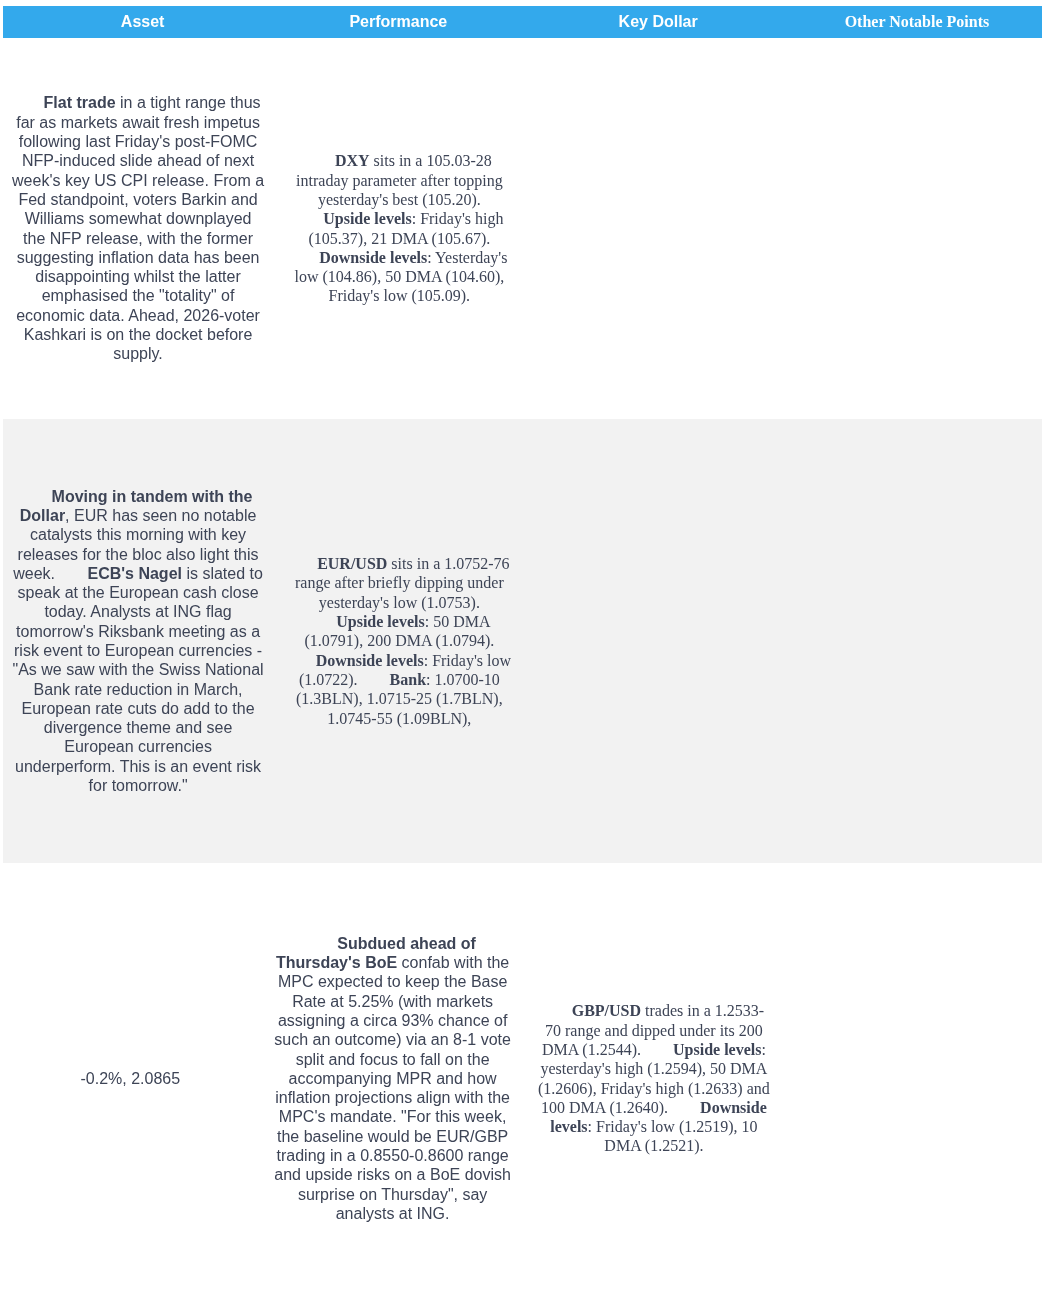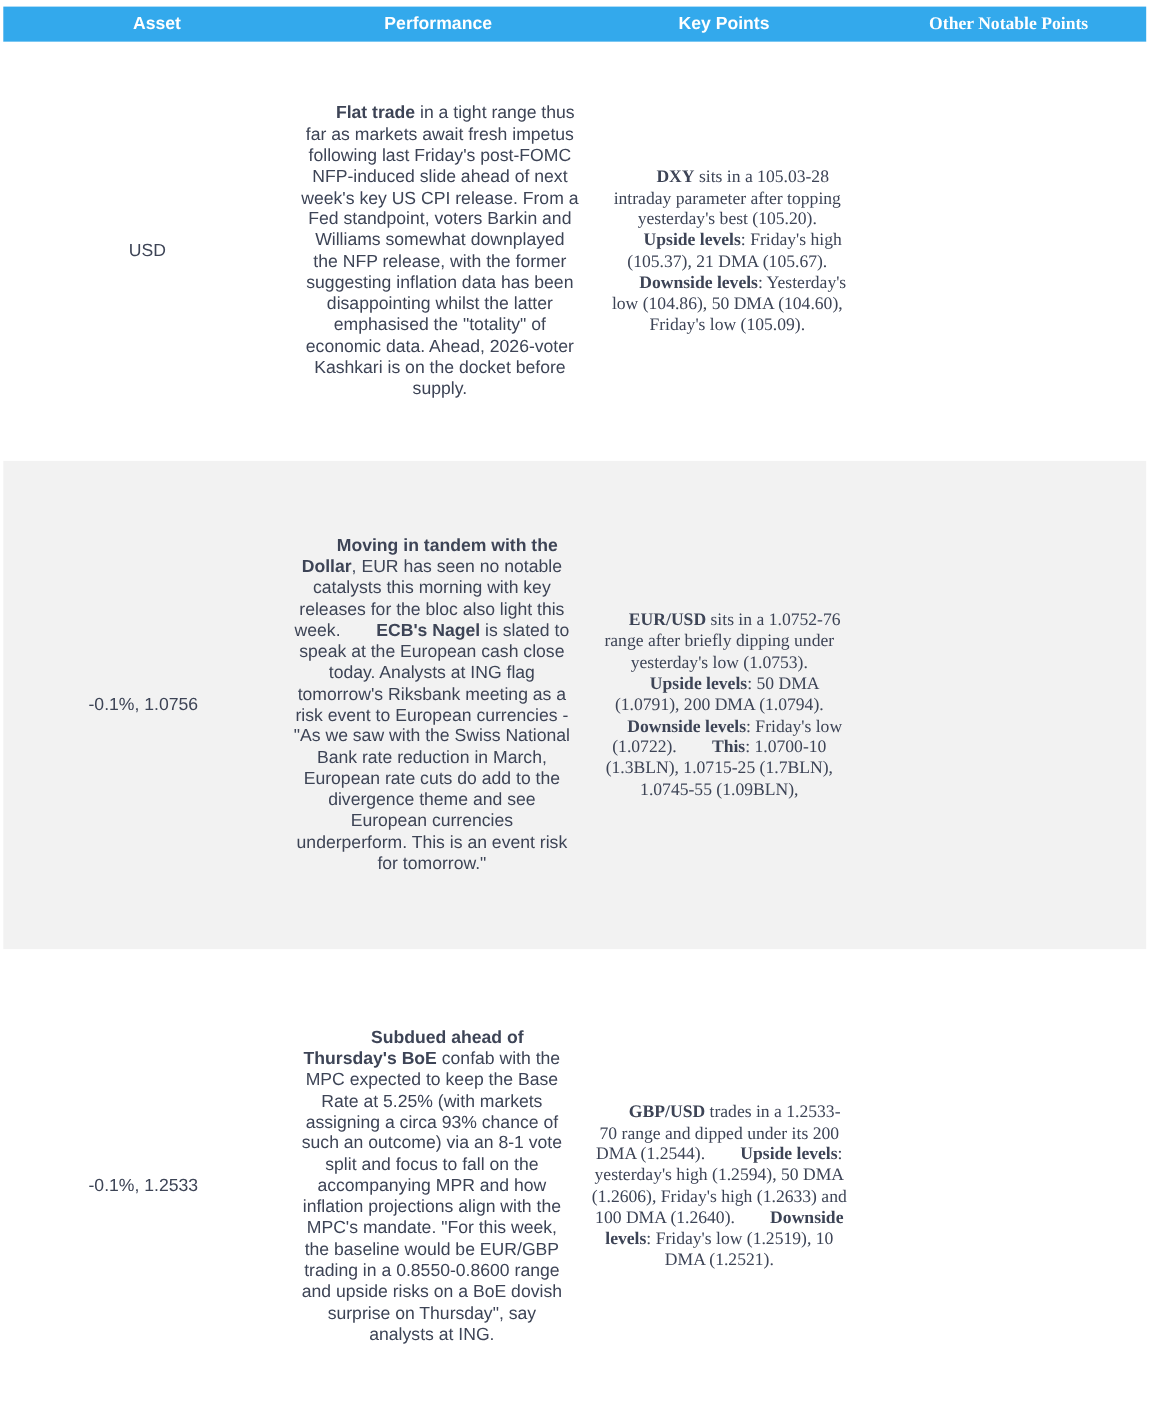--- a/index.html
+++ b/index.html
@@ -60,44 +60,42 @@
   .hcell { padding: 0 6px; }
   .rich strong { font-weight: bold; margin-left: 28px; }
 </style>
 </head>
 <body>
 
 <div class="table-wrap">
   <div class="thead">
     <div class="cell hcell c0">Asset</div>
     <div class="cell hcell c1">Performance</div>
-    <div class="cell hcell c2">Key Points</div>
+    <div class="cell hcell c2">Key Dollar</div>
     <div class="cell hcell c3">Other Notable Points</div>
   </div>
   <div class="tbody">
       <div class="trow">
-    <div class="cell c0">USD</div>
     <div class="cell c2">
       <div class="rich"><strong>Flat trade</strong> in a tight range thus far as markets await fresh impetus following last Friday's post-FOMC NFP-induced slide ahead of next week's key US CPI release. From a Fed standpoint, voters Barkin and Williams somewhat downplayed the NFP release, with the former suggesting inflation data has been disappointing whilst the latter emphasised the "totality" of economic data. Ahead, 2026-voter Kashkari is on the docket before supply.</div>
     </div>
     <div class="cell c3">
       <div class="rich"><strong>DXY</strong> sits in a 105.03-28 intraday parameter after topping yesterday's best (105.20). <strong>Upside levels</strong>: Friday's high (105.37), 21 DMA (105.67). <strong>Downside levels</strong>: Yesterday's low (104.86), 50 DMA (104.60), Friday's low (105.09).</div>
     </div>
   </div>
       <div class="trow alt">
-    <div class="cell c1">-0.1%, 1.0756</div>
     <div class="cell c2">
       <div class="rich"><strong>Moving in tandem with the Dollar</strong>, EUR has seen no notable catalysts this morning with key releases for the bloc also light this week. <strong>ECB's Nagel</strong> is slated to speak at the European cash close today. Analysts at ING flag tomorrow's Riksbank meeting as a risk event to European currencies - "As we saw with the Swiss National Bank rate reduction in March, European rate cuts do add to the divergence theme and see European currencies underperform. This is an event risk for tomorrow."</div>
     </div>
     <div class="cell c3">
-      <div class="rich"><strong>EUR/USD</strong> sits in a 1.0752-76 range after briefly dipping under yesterday's low (1.0753). <strong>Upside levels</strong>: 50 DMA (1.0791), 200 DMA (1.0794). <strong>Downside levels</strong>: Friday's low (1.0722). <strong>This</strong>: 1.0700-10 (1.3BLN), 1.0715-25 (1.7BLN), 1.0745-55 (1.09BLN),</div>
+      <div class="rich"><strong>EUR/USD</strong> sits in a 1.0752-76 range after briefly dipping under yesterday's low (1.0753). <strong>Upside levels</strong>: 50 DMA (1.0791), 200 DMA (1.0794). <strong>Downside levels</strong>: Friday's low (1.0722). <strong>Bank</strong>: 1.0700-10 (1.3BLN), 1.0715-25 (1.7BLN), 1.0745-55 (1.09BLN),</div>
     </div>
   </div>
       <div class="trow">
-    <div class="cell c1">-0.1%, 1.2533</div>
+    <div class="cell c1">-0.2%, 2.0865</div>
     <div class="cell c2">
       <div class="rich"><strong>Subdued ahead of Thursday's BoE</strong> confab with the MPC expected to keep the Base Rate at 5.25% (with markets assigning a circa 93% chance of such an outcome) via an 8-1 vote split and focus to fall on the accompanying MPR and how inflation projections align with the MPC's mandate. "For this week, the baseline would be EUR/GBP trading in a 0.8550-0.8600 range and upside risks on a BoE dovish surprise on Thursday", say analysts at ING.</div>
     </div>
     <div class="cell c3">
       <div class="rich"><strong>GBP/USD</strong> trades in a 1.2533-70 range and dipped under its 200 DMA (1.2544). <strong>Upside levels</strong>: yesterday's high (1.2594), 50 DMA (1.2606), Friday's high (1.2633) and 100 DMA (1.2640). <strong>Downside levels</strong>: Friday's low (1.2519), 10 DMA (1.2521).</div>
     </div>
   </div>
     </div>
 </div>
 

